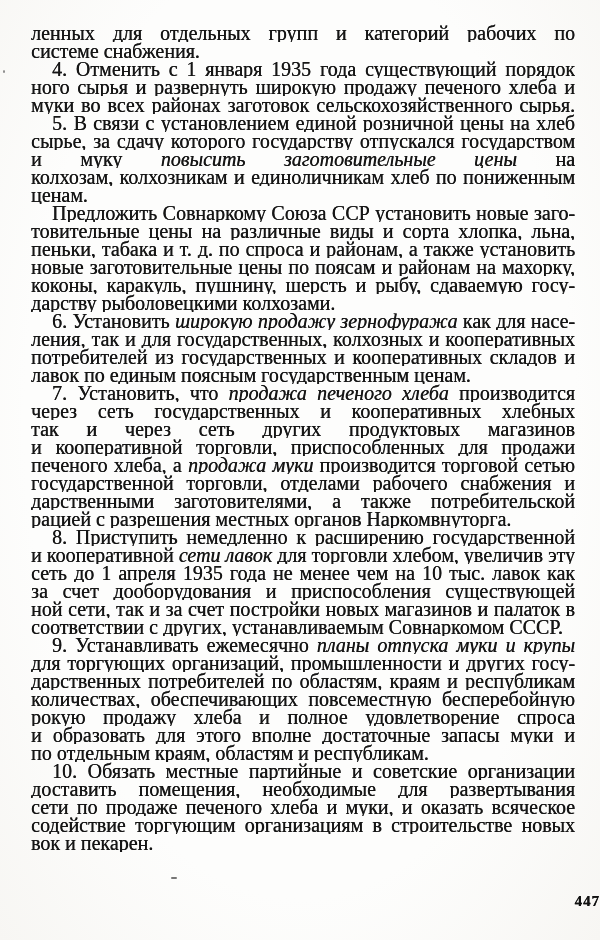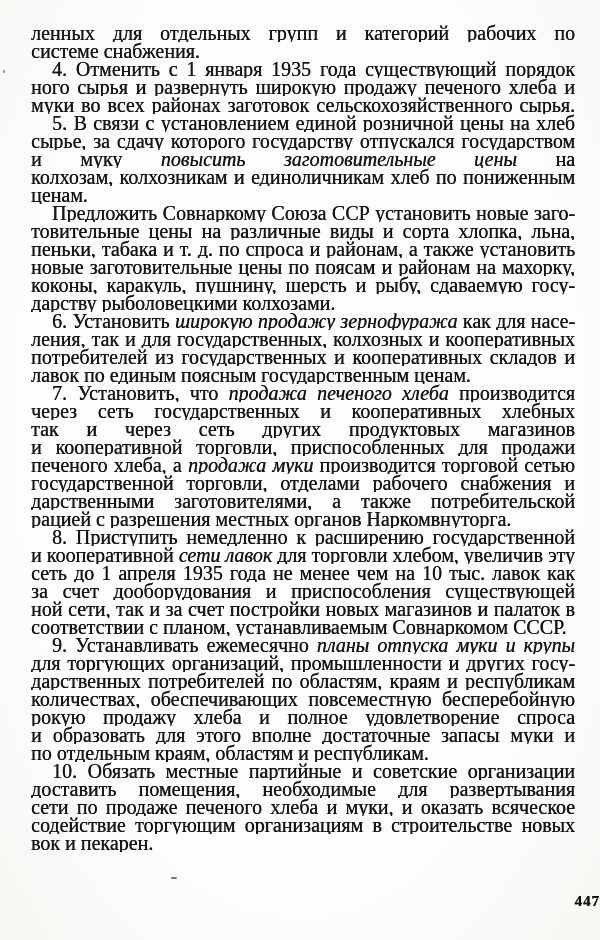--- a/index.html
+++ b/index.html
@@ -107,21 +107,21 @@
       <div class="line"><span>и кооперативной торговли, приспособленных для продажи</span></div>
       <div class="line"><span>печеного хлеба, а </span><i>продажа муки</i><span> производится торговой сетью</span></div>
       <div class="line"><span>государственной торговли, отделами рабочего снабжения и госу-</span></div>
       <div class="line"><span>дарственными заготовителями, а также потребительской коопе-</span></div>
       <div class="line last"><span>рацией с разрешения местных органов Наркомвнуторга.</span></div>
       <div class="line indent"><span>8. Приступить немедленно к расширению государственной</span></div>
       <div class="line"><span>и кооперативной </span><i>сети лавок</i><span> для торговли хлебом, увеличив эту</span></div>
       <div class="line"><span>сеть до 1 апреля 1935 года не менее чем на 10 тыс. лавок как</span></div>
       <div class="line"><span>за счет дооборудования и приспособления существующей лавоч-</span></div>
       <div class="line"><span>ной сети, так и за счет постройки новых магазинов и палаток в</span></div>
-      <div class="line last"><span>соответствии с планом, устанавливаемым Совнаркомом СССР.</span></div>
+      <div class="line last"><span>соответствии с других, устанавливаемым Совнаркомом СССР.</span></div>
       <div class="line indent"><span>9. Устанавливать ежемесячно </span><i>планы отпуска муки и крупы</i></div>
       <div class="line"><span>для торгующих организаций, промышленности и других госу-</span></div>
       <div class="line"><span>дарственных потребителей по областям, краям и республикам в</span></div>
       <div class="line"><span>количествах, обеспечивающих повсеместную бесперебойную ши-</span></div>
       <div class="line"><span>рокую продажу хлеба и полное удовлетворение спроса населения,</span></div>
       <div class="line"><span>и образовать для этого вполне достаточные запасы муки и крупы</span></div>
       <div class="line last"><span>по отдельным краям, областям и республикам.</span></div>
       <div class="line indent"><span>10. Обязать местные партийные и советские организации пре-</span></div>
       <div class="line"><span>доставить помещения, необходимые для развертывания торговой</span></div>
       <div class="line"><span>сети по продаже печеного хлеба и муки, и оказать всяческое</span></div>

